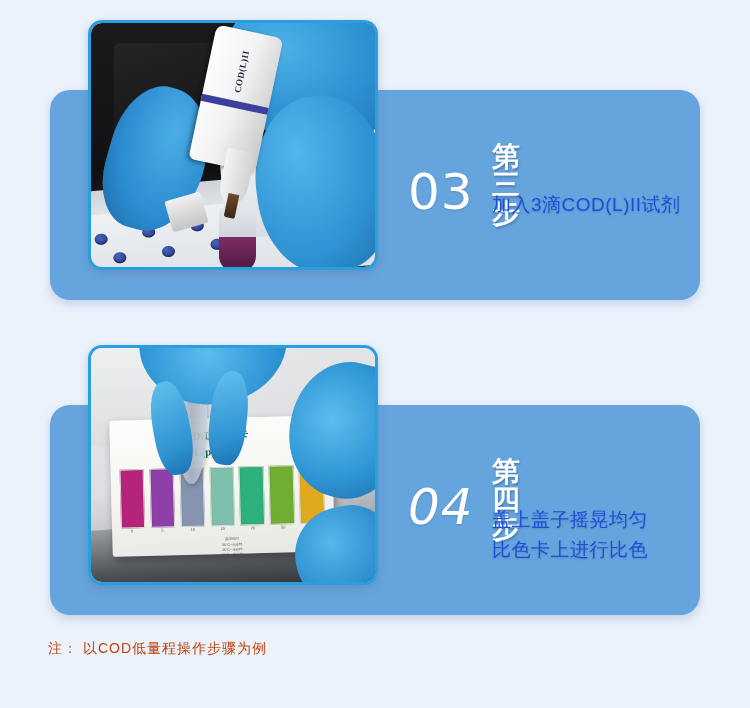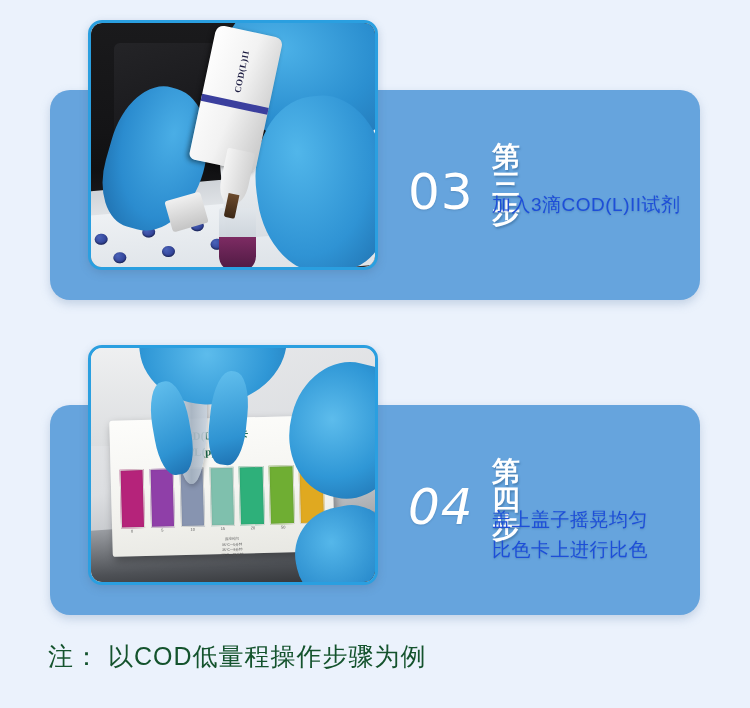--- a/index.html
+++ b/index.html
@@ -80,22 +80,22 @@
     letter-spacing: 0.5px;
     text-shadow: 0 1px 2px rgba(45, 90, 135, 0.30);
   }
   .step-desc div { white-space: nowrap; }
 
   
   .note {
     position: absolute;
     left: 48px;
     top: 640px;
-    font-size: 25px;
-    color: #14532d;
+    font-size: 14px;
+    color: #c2410c;
     letter-spacing: 1px;
   }
 
   
   .p1-bg {
     position: absolute; inset: 0;
     background:
       linear-gradient(180deg, #1a1a1c 0%, #141416 45%, #101012 60%, #2a2b2e 100%);
   }
   .p1-bench {

